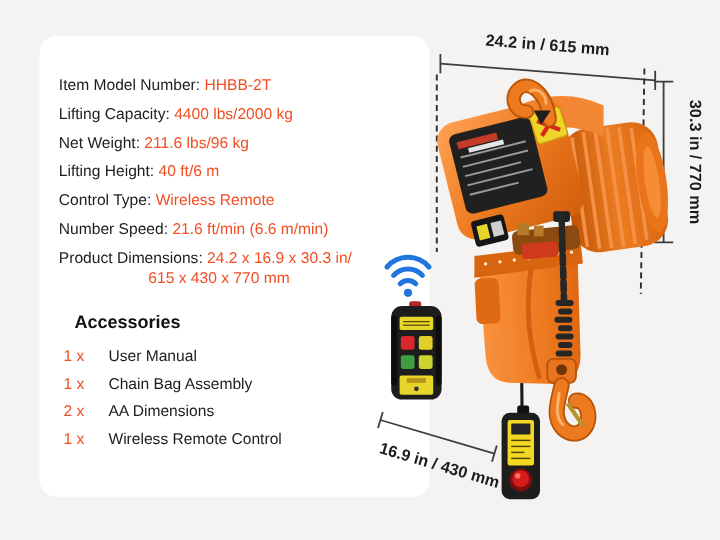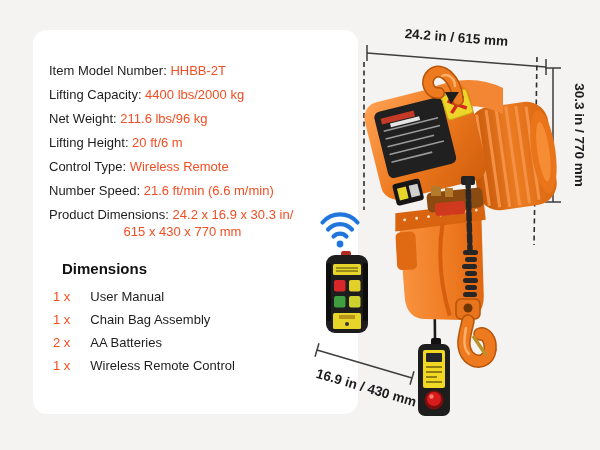--- a/index.html
+++ b/index.html
@@ -30,33 +30,33 @@
 </head>
 <body>
 
 <div id="stage">
 
   <div class="card">
 
     <div class="spec-row"><span>Item Model Number: </span><span class="spec-value">HHBB-2T</span></div>
     <div class="spec-row"><span>Lifting Capacity: </span><span class="spec-value">4400 lbs/2000 kg</span></div>
     <div class="spec-row"><span>Net Weight: </span><span class="spec-value">211.6 lbs/96 kg</span></div>
-    <div class="spec-row"><span>Lifting Height: </span><span class="spec-value">20 ft/6 m</span></div>
+    <div class="spec-row"><span>Lifting Height: </span><span class="spec-value">40 ft/6 m</span></div>
     <div class="spec-row"><span>Control Type: </span><span class="spec-value">Wireless Remote</span></div>
     <div class="spec-row"><span>Number Speed: </span><span class="spec-value">21.6 ft/min (6.6 m/min)</span></div>
     <div class="spec-row wrap2">
       <span>Product Dimensions: </span><span class="spec-value">24.2 x 16.9 x 30.3 in/</span>
       <span class="spec-value2">615 x 430 x 770 mm</span>
     </div>
 
     <div class="acc-block">
-      <div class="acc-title">Dimensions</div>
+      <div class="acc-title">Accessories</div>
       <div class="acc-row"><span class="acc-qty">1 x</span><span>User Manual</span></div>
       <div class="acc-row"><span class="acc-qty">1 x</span><span>Chain Bag Assembly</span></div>
-      <div class="acc-row"><span class="acc-qty">2 x</span><span>AA Batteries</span></div>
+      <div class="acc-row"><span class="acc-qty">2 x</span><span>AA Dimensions</span></div>
       <div class="acc-row"><span class="acc-qty">1 x</span><span>Wireless Remote Control</span></div>
     </div>
   </div>
 
   <svg id="diagram" width="315" height="442" viewBox="0 0 315 442">
     <defs>
       <linearGradient id="bodyGrad" x1="0" y1="0" x2="1" y2="1">
         <stop offset="0" stop-color="#ffa254"></stop>
           <stop offset="0.5" stop-color="#ee7a1f"></stop>
           <stop offset="1" stop-color="#cf5d0b"></stop>

